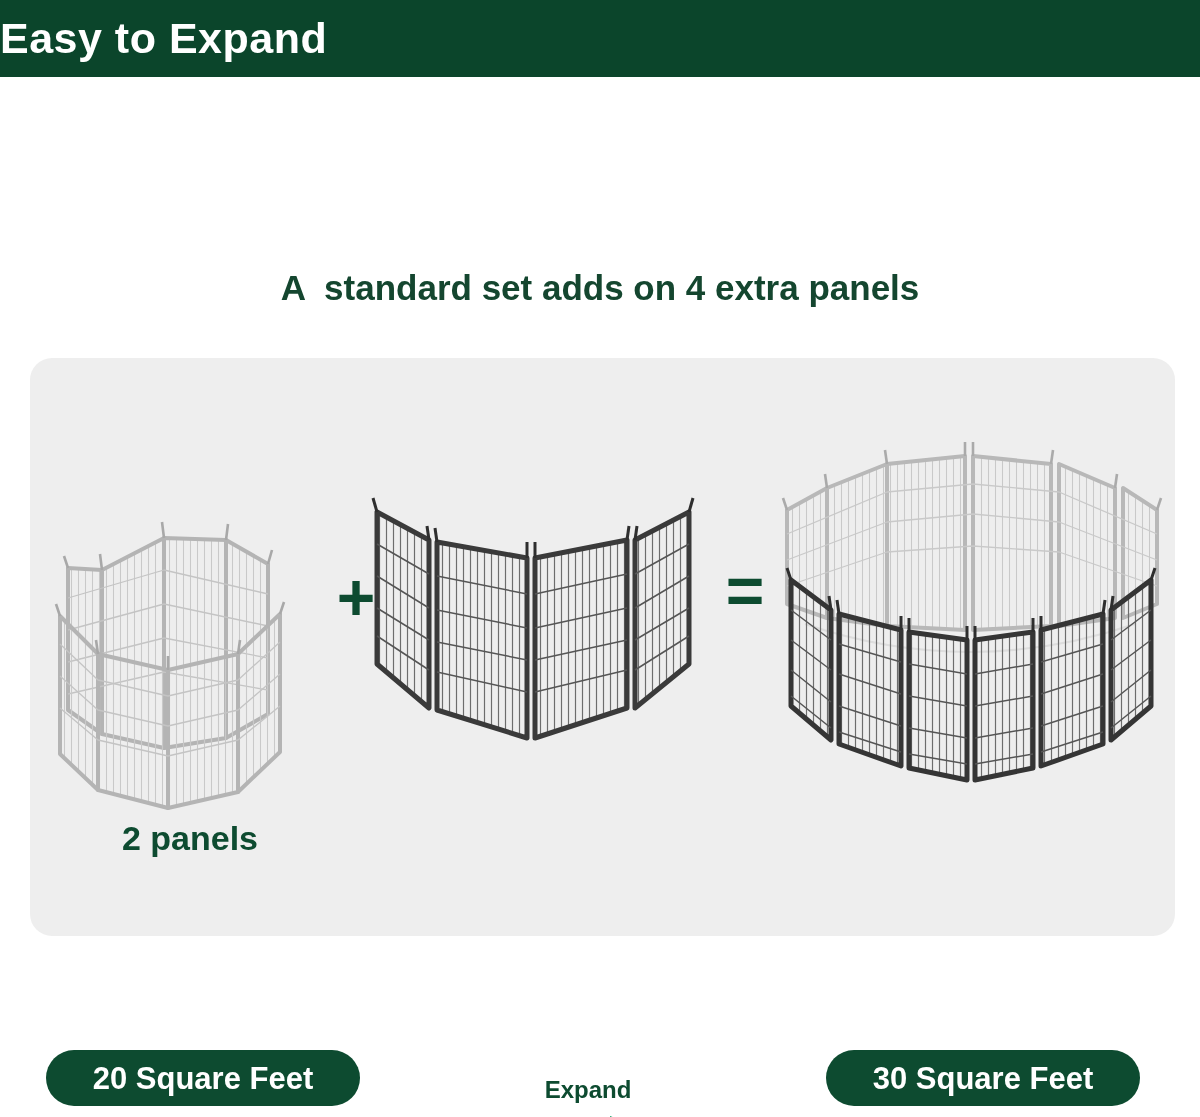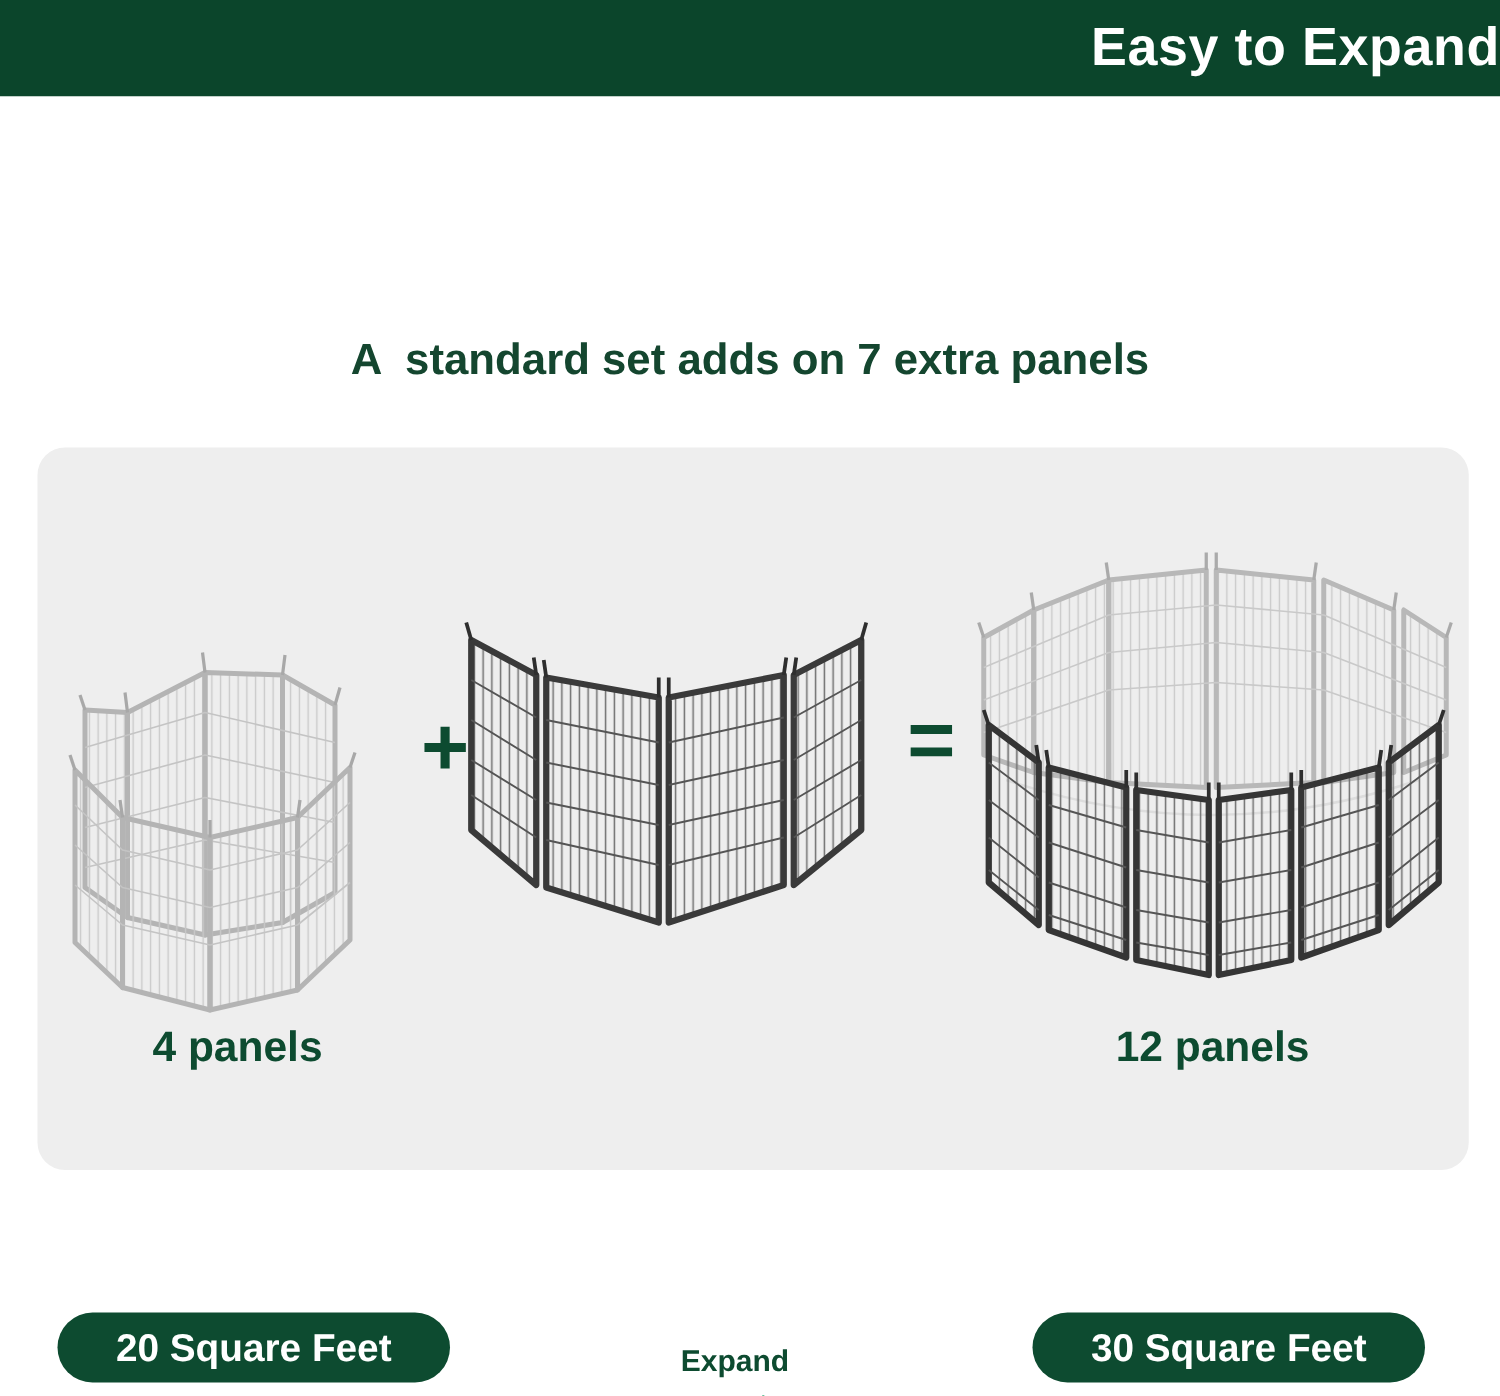--- a/index.html
+++ b/index.html
@@ -18,21 +18,21 @@
 
   
   .header-bar {
     position: absolute;
     left: 0; top: 0;
     width: 1200px;
     height: 77px;
     background: #0b452b;
     display: flex;
     align-items: center;
-    justify-content: flex-end;
+    justify-content: flex-start;
   }
   .header-title {
     color: #ffffff;
     font-size: 43px;
     font-weight: bold;
     letter-spacing: 0.5px;
     line-height: 1;
   }
 
   
@@ -140,21 +140,21 @@
   }
 </style>
 </head>
 <body>
 
 <div class="header-bar">
   <span class="header-title">Easy to Expand</span>
 </div>
 
 <div class="subtitle-block">
-  <span class="subtitle-line">A  standard set adds on 7 extra panels</span>
+  <span class="subtitle-line">A  standard set adds on 4 extra panels</span>
   <span class="subtitle-line">which will give your puppies more space for activities.</span>
 </div>
 
 <div class="gray-card"></div>
 
 <div class="stage">
 
   <div class="fig-slot slot-a">
     <svg viewBox="0 0 280 400" preserveAspectRatio="xMidYMid meet">
       <defs>
@@ -307,22 +307,21 @@
             <path d="M258 214 L258 200"></path>
           <path d="M266 212 L266 198"></path>
             <path d="M328 196 L330 182"></path>
           <path d="M336 192 L338 178"></path>
             <path d="M376 162 L380 150"></path>
         </g>
       </g>
     </svg>
   </div>
 
-  <div class="caption cap-a">4 panels</div>
-  <div class="caption cap-c">12 panels</div>
+  <div class="caption cap-a">2 panels</div>
 </div>
 
 <div class="badge badge-left">
   <span>20 Square Feet</span>
 </div>
 
 <div class="expand-group">
   <span class="expand-label">Expand</span>
   <svg class="expand-arrow" width="132" height="36" viewBox="0 0 132 36">
     <path d="M2 14 L92 14 L92 4 L130 19 L92 34 L92 24 L2 24 Z" fill="#0f9d63"></path>

